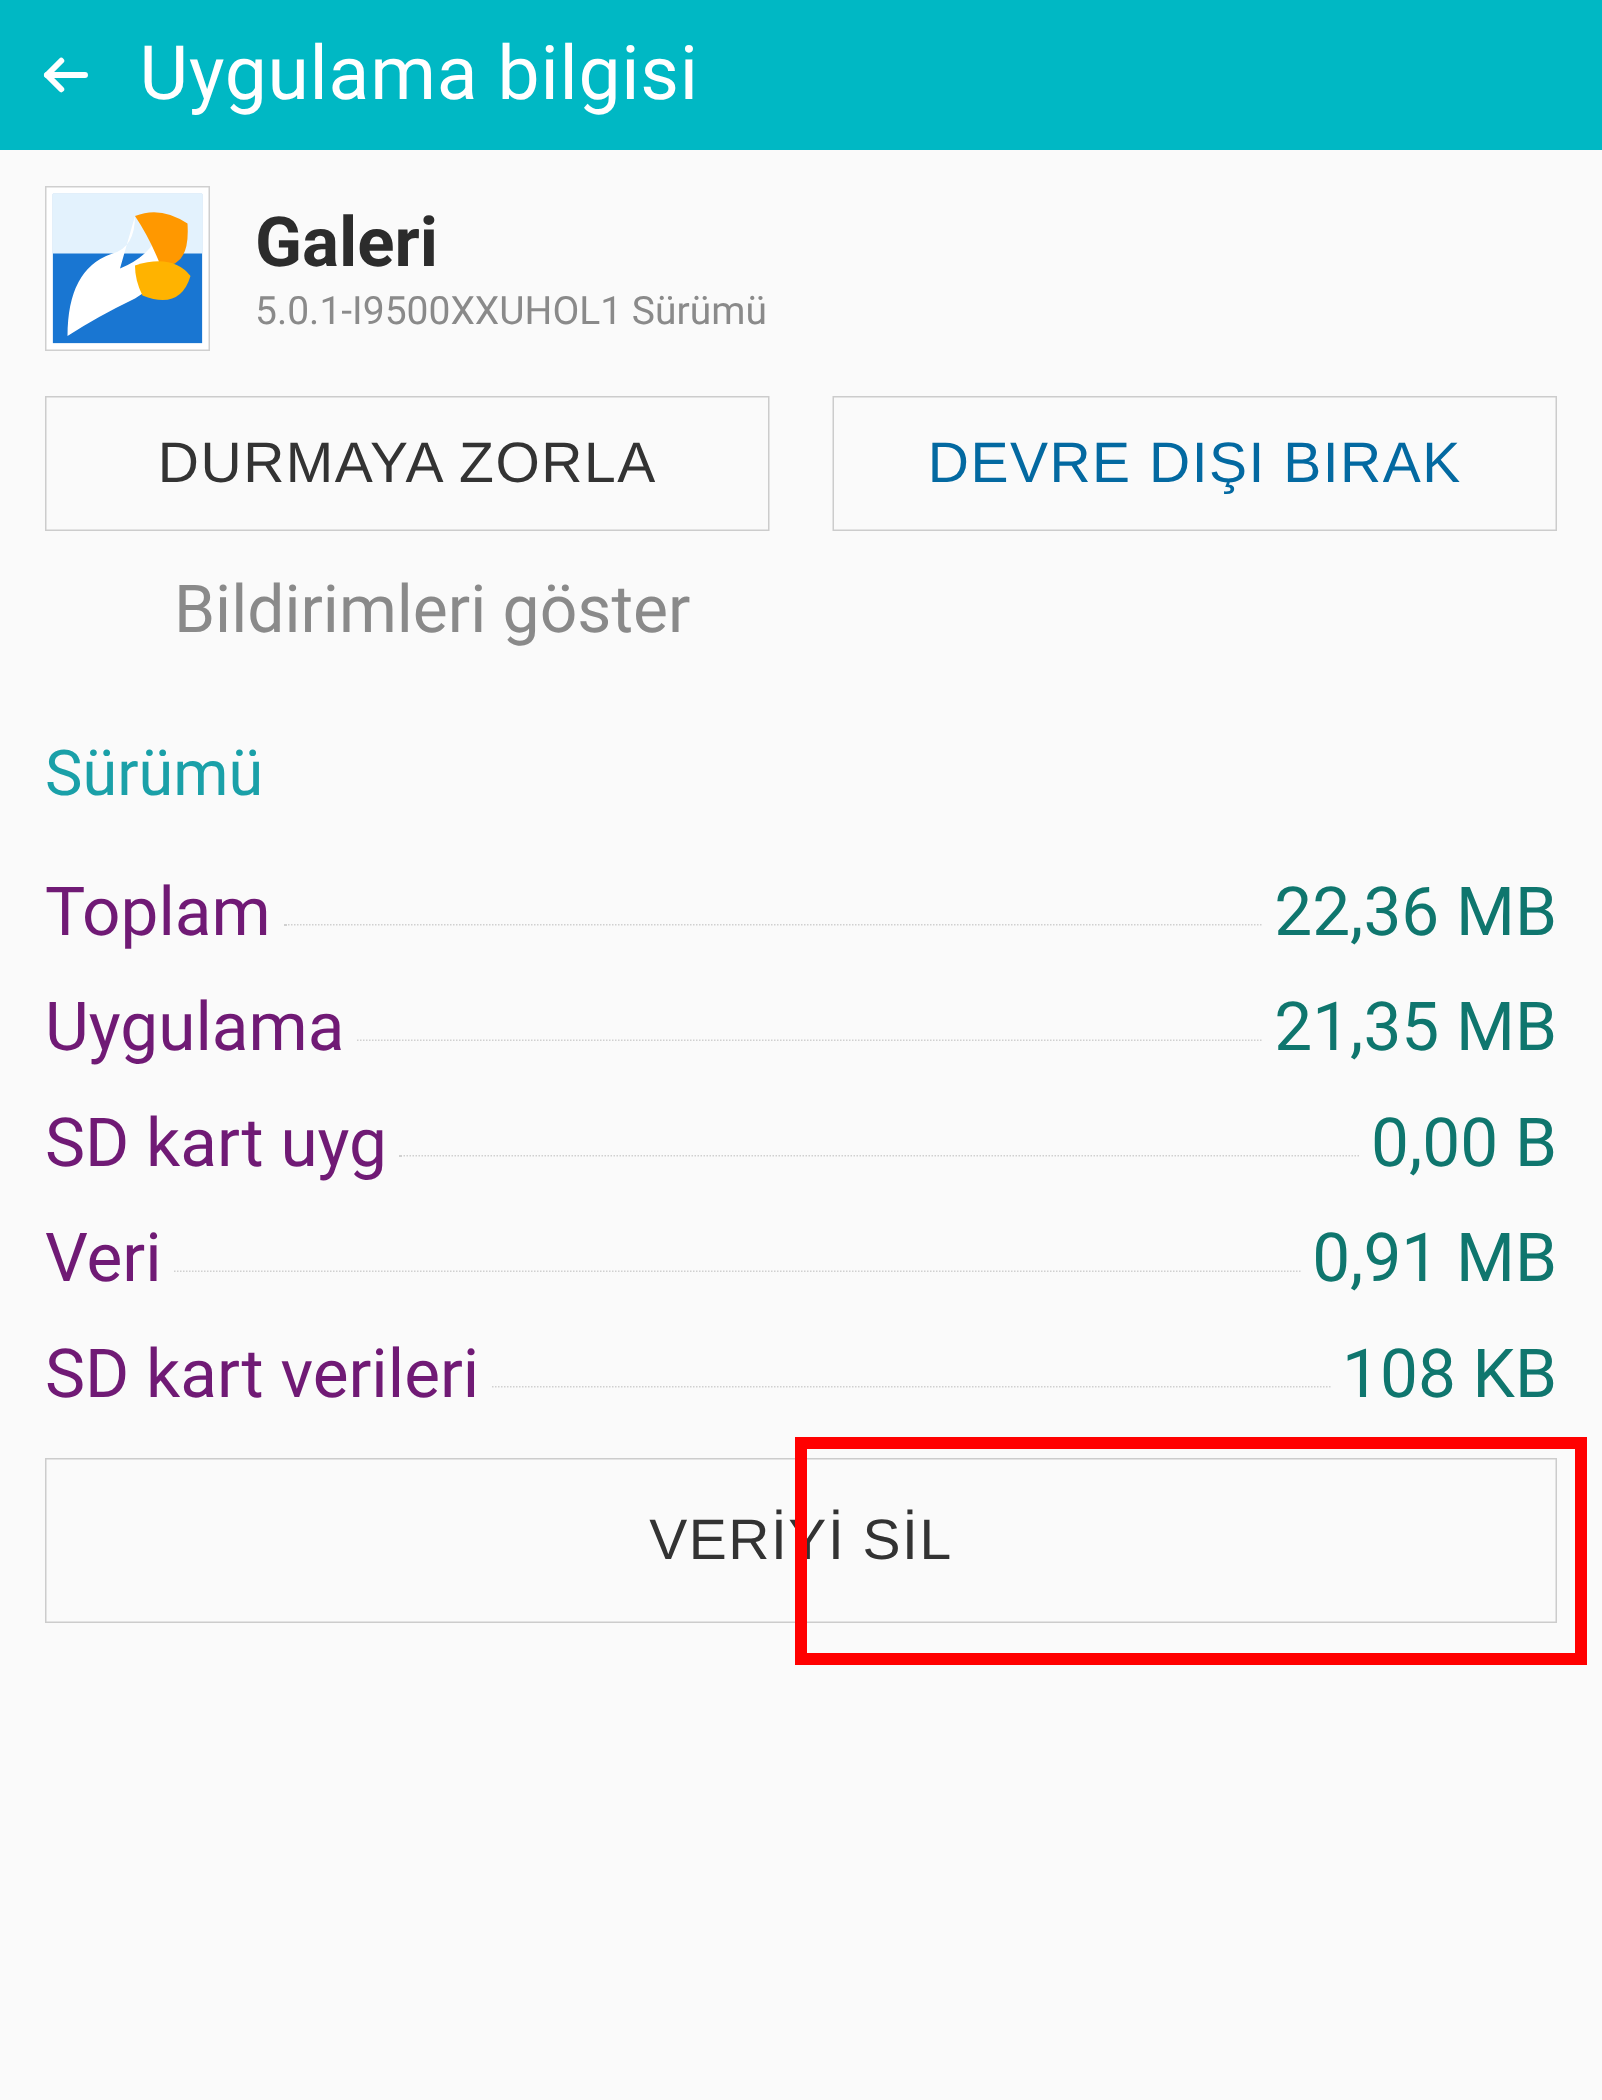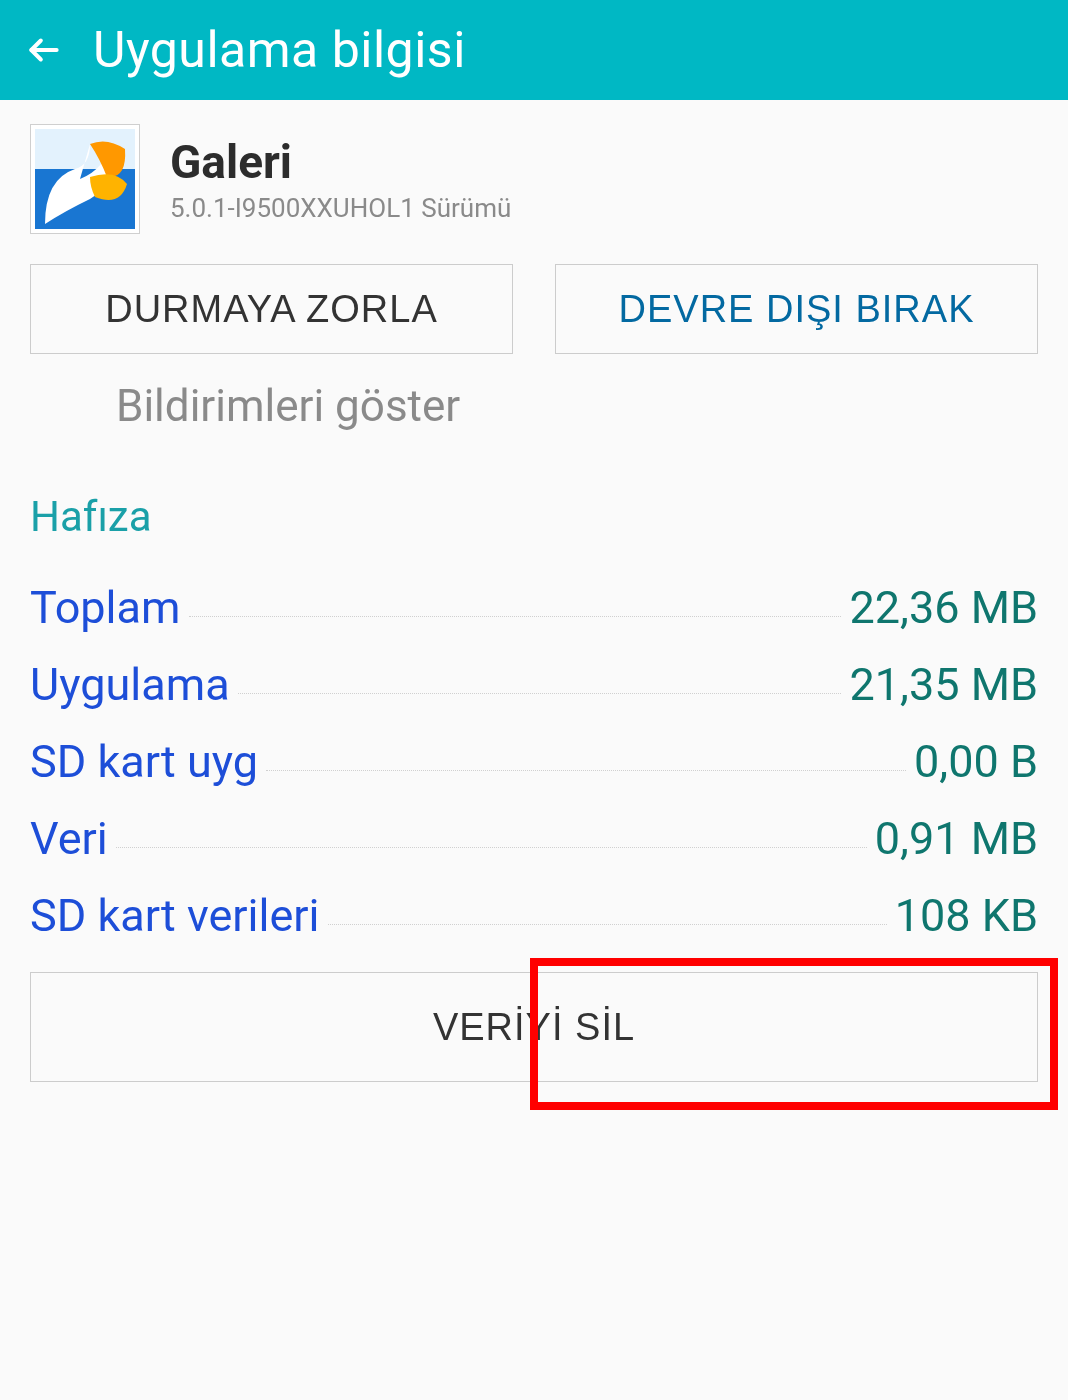--- a/index.html
+++ b/index.html
@@ -107,21 +107,21 @@
       font-weight: 400;
     }
     .stat-list { padding: 8px 30px 8px 30px; }
     .stat-row {
       display: flex;
       align-items: baseline;
       padding: 12px 0;
     }
     .stat-label {
       font-size: 45px;
-      color: #1d4ed8;
+      color: #701a75;
       white-space: nowrap;
     }
     .stat-fill {
       flex: 1;
       border-bottom: 1px dotted #d0d0d0;
       margin: 0 8px;
       position: relative;
       top: -6px;
     }
     .stat-value {
@@ -170,21 +170,21 @@
 <div class="button-row">
   <button class="btn">DURMAYA ZORLA</button>
   <button class="btn disabled">DEVRE DIŞI BIRAK</button>
 </div>
 
 <div class="checkbox-row">
   <div class="checkbox"></div>
   <div class="checkbox-label">Bildirimleri göster</div>
 </div>
 
-<div class="section-title">Hafıza</div>
+<div class="section-title">Sürümü</div>
 
 <div class="stat-list">
   <div class="stat-row">
     <span class="stat-label">Toplam</span>
     <span class="stat-fill"></span>
     <span class="stat-value">22,36 MB</span>
   </div>
   <div class="stat-row">
     <span class="stat-label">Uygulama</span>
     <span class="stat-fill"></span>

